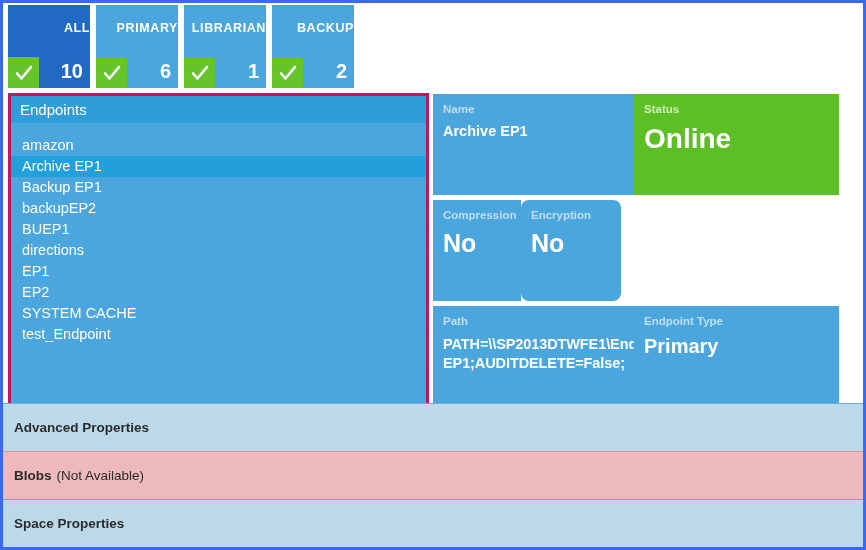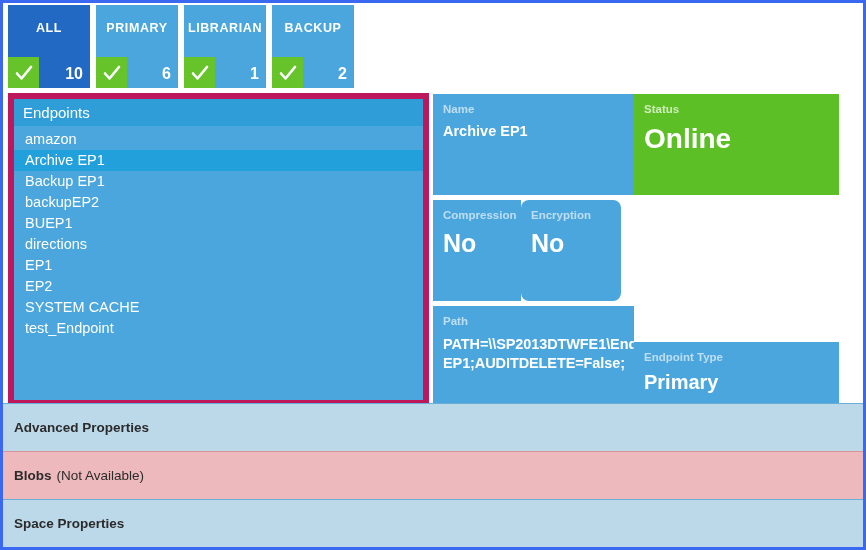--- a/index.html
+++ b/index.html
@@ -26,62 +26,62 @@
   .ftile {
     position: relative;
     width: 82px; height: 83px;
     background: #4aa6dd;
     color: #ffffff;
     cursor: pointer;
   }
   .ftile.active { background: #2269c4; }
   .ftile .ft-label {
     display: block;
-    text-align: center;
+    text-align: right;
     font-size: 12.5px;
     font-weight: bold;
     letter-spacing: .6px;
     margin-top: 16px;
   }
   .ftile .ft-check {
     position: absolute;
     left: 0; bottom: 0;
     width: 31px; height: 31px;
     background: #66c42a;
     display: flex;
     align-items: center;
     justify-content: center;
   }
   .ftile .ft-check svg { display: block; }
   .ftile .ft-count {
     position: absolute;
     right: 7px; bottom: 5px;
-    font-size: 16px;
+    font-size: 20px;
     font-weight: bold;
     color: #ffffff;
   }
 
   
   .list-panel {
     position: absolute;
     left: 5px; top: 90px;
     width: 421px; height: 313px;
     background: #4aa6dd;
-    border: 6px solid #be185d;
+    border: 3px solid #be185d;
   }
   .list-header {
     height: 27px;
     background: #2f9ed8;
     color: #ffffff;
     font-size: 15px;
     line-height: 27px;
     padding-left: 9px;
   }
   .list-body {
-    padding-top: 3px;
+    padding-top: 12px;
   }
   .list-item {
     height: 21px;
     line-height: 21px;
     padding-left: 11px;
     color: #ffffff;
     font-size: 14.5px;
     cursor: pointer;
   }
   .list-item.selected { background: #21a0dc; }
@@ -119,21 +119,21 @@
   .v-lg  { font-size: 25px; }
   .v-xl  { font-size: 28px; }
   .v-path { font-size: 14.5px; letter-spacing: -0.1px; line-height: 19px; }
 
   .t-name     { width: 201px; height: 101px; }
   .t-status   { width: 205px; height: 101px; }
   .t-adapter  { width: 201px; height: 101px; }
   .t-compress { width: 88px; height: 101px; }
   .t-encrypt  { width: 100px; height: 101px; border-radius: 8px; }
   .t-path     { width: 201px; height: 100px; }
-  .t-eptype   { width: 205px; height: 100px; margin-top: 36px; }
+  .t-eptype   { width: 205px; height: 100px; }
 
   
   .accordion {
     position: absolute;
     left: 0; right: 0; bottom: 0;
     width: 860px;
   }
   .acc-row {
     height: 48px;
     display: flex;

